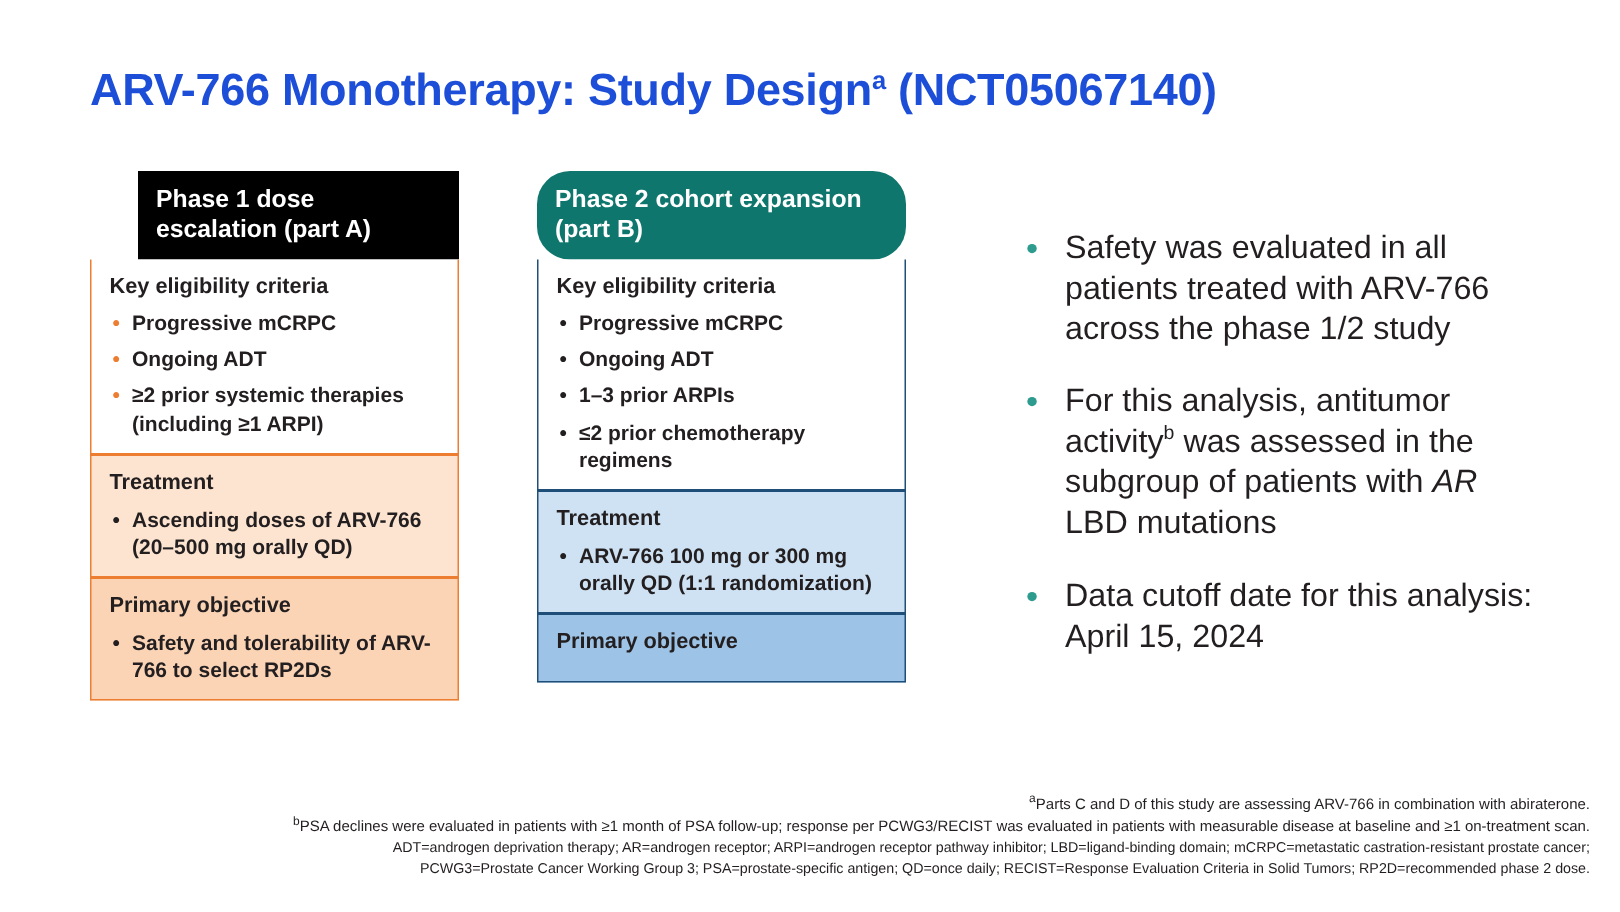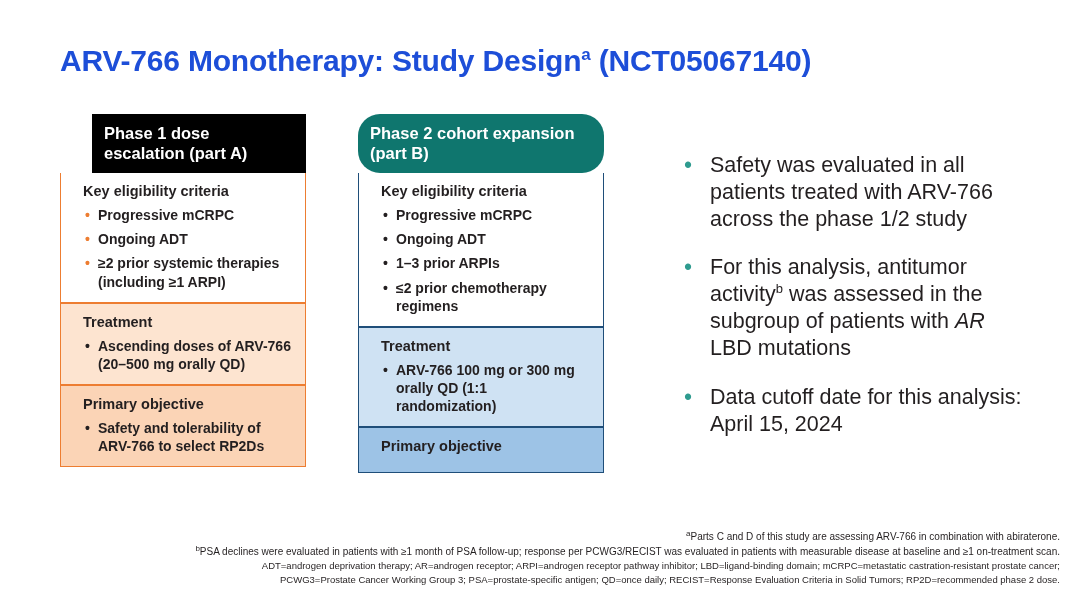--- a/index.html
+++ b/index.html
@@ -50,21 +50,21 @@
     padding: 9px 12px 10px 12px;
     font-size: 16.5px;
     font-weight: bold;
     color: #ffffff;
     line-height: 1.22;
   }
   .col-a .col-header { background: #000000; margin-left: 32px; }
   .col-b .col-header { background: #0f766e; border-radius: 22px; }
 
   .block {
-    padding: 9px 12px 11px 22px;
+    padding: 9px 12px 11px 12px;
     line-height: 1.3;
   }
   .block .block-title {
     font-size: 14.5px;
     font-weight: bold;
     margin-bottom: 5px;
     color: #231f20;
   }
 
   .col-a .block { border-left: 1px solid #ed7d31; border-right: 1px solid #ed7d31; }

